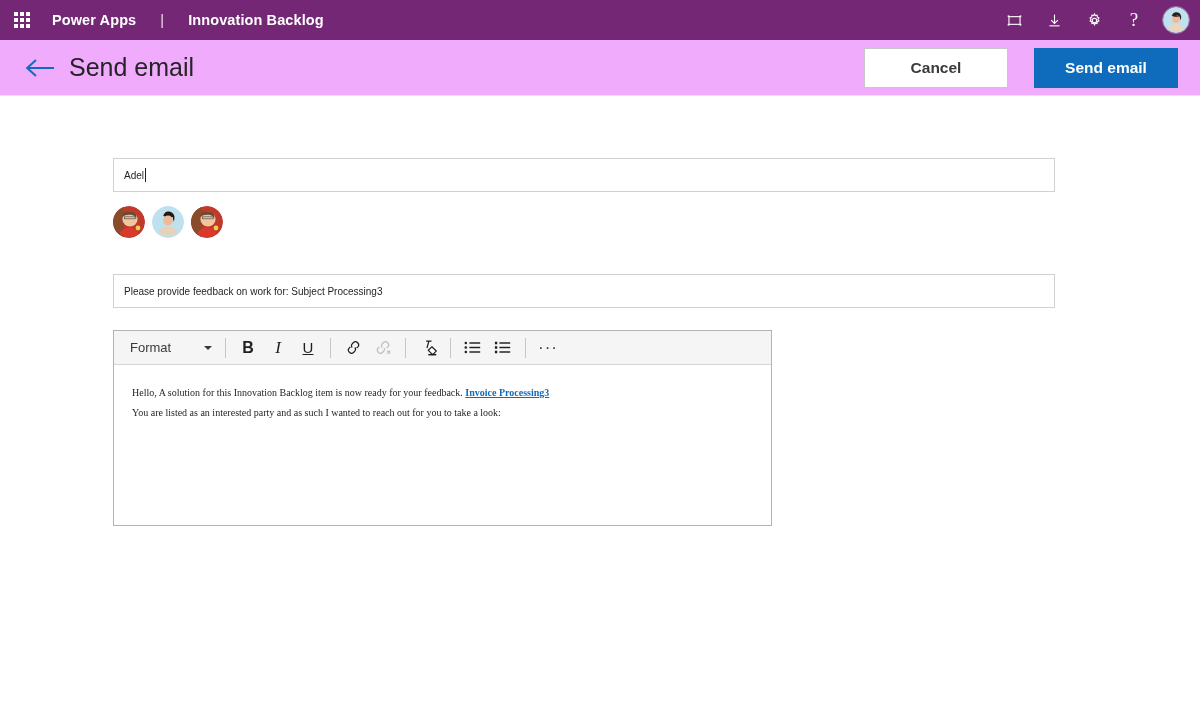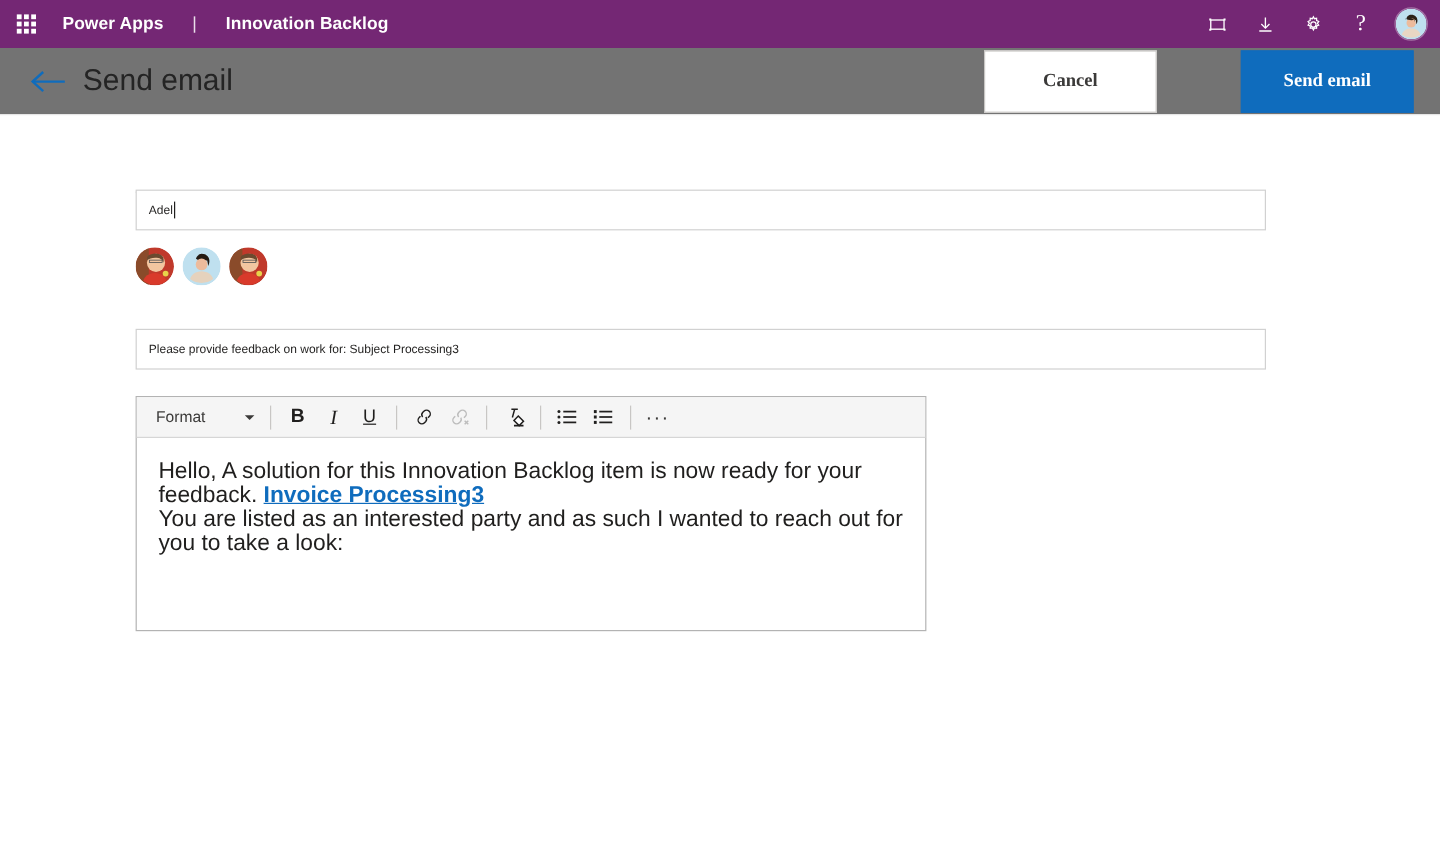--- a/index.html
+++ b/index.html
@@ -74,21 +74,21 @@
     margin-left: 6px;
     overflow: hidden;
     cursor: pointer;
     flex: 0 0 auto;
     border: 1px solid rgba(255,255,255,.35);
   }
 
   
   .command-bar {
     height: 56px;
-    background: #737373;
+    background: #f0abfc;
     border-bottom: 1px solid #e6e6e6;
     display: flex;
     align-items: center;
     padding: 0 22px 0 20px;
   }
   .back-arrow {
     width: 40px; height: 40px;
     display: flex; align-items: center; justify-content: center;
     cursor: pointer;
     color: #0f6cbd;
@@ -101,31 +101,30 @@
     white-space: nowrap;
     font-weight: normal;
   }
   .cmd-actions {
     margin-left: auto;
     display: flex;
     align-items: center;
     gap: 26px;
   }
   .btn {
-    height: 52px;
+    height: 40px;
     min-width: 144px;
     font-size: 15.5px;
     font-weight: bold;
-    font-family: Liberation Serif, serif;
+    font-family: Liberation Sans, sans-serif;
     cursor: pointer;
     display: flex;
     align-items: center;
     justify-content: center;
     padding: 0 14px;
-    margin-left: 44px;
   }
   .btn-secondary {
     background: #ffffff;
     border: 1px solid #c8c6c4;
     color: #3b3a39;
   }
   .btn-primary {
     background: #0f6cbd;
     border: 1px solid #0f6cbd;
     color: #ffffff;
@@ -238,24 +237,24 @@
   }
   .tb-btn.bold { font-weight: bold; font-size: 16px; }
   .tb-btn.italic { font-style: italic; font-family: "Liberation Serif", serif; font-size: 17px; }
   .tb-btn.underline { text-decoration: underline; font-size: 15px; }
   .tb-btn.disabled { color: #bdbdbd; cursor: default; }
   .tb-btn.dots { font-size: 17px; letter-spacing: 1px; color: #3b3a39; }
 
   .editor-body {
     min-height: 160px;
     padding: 18px 18px 20px 18px;
-    font-size: 19px;
+    font-size: 10px;
     color: #201f1e;
     line-height: 20px;
-    font-family: Liberation Sans, sans-serif;
+    font-family: Liberation Serif, serif;
   }
   .editor-body p { margin: 0; }
   .body-link {
     color: #0f6cbd;
     font-weight: bold;
     text-decoration: underline;
     cursor: pointer;
   }
   .editor-body ul {
     margin: 14px 0 0 0;

